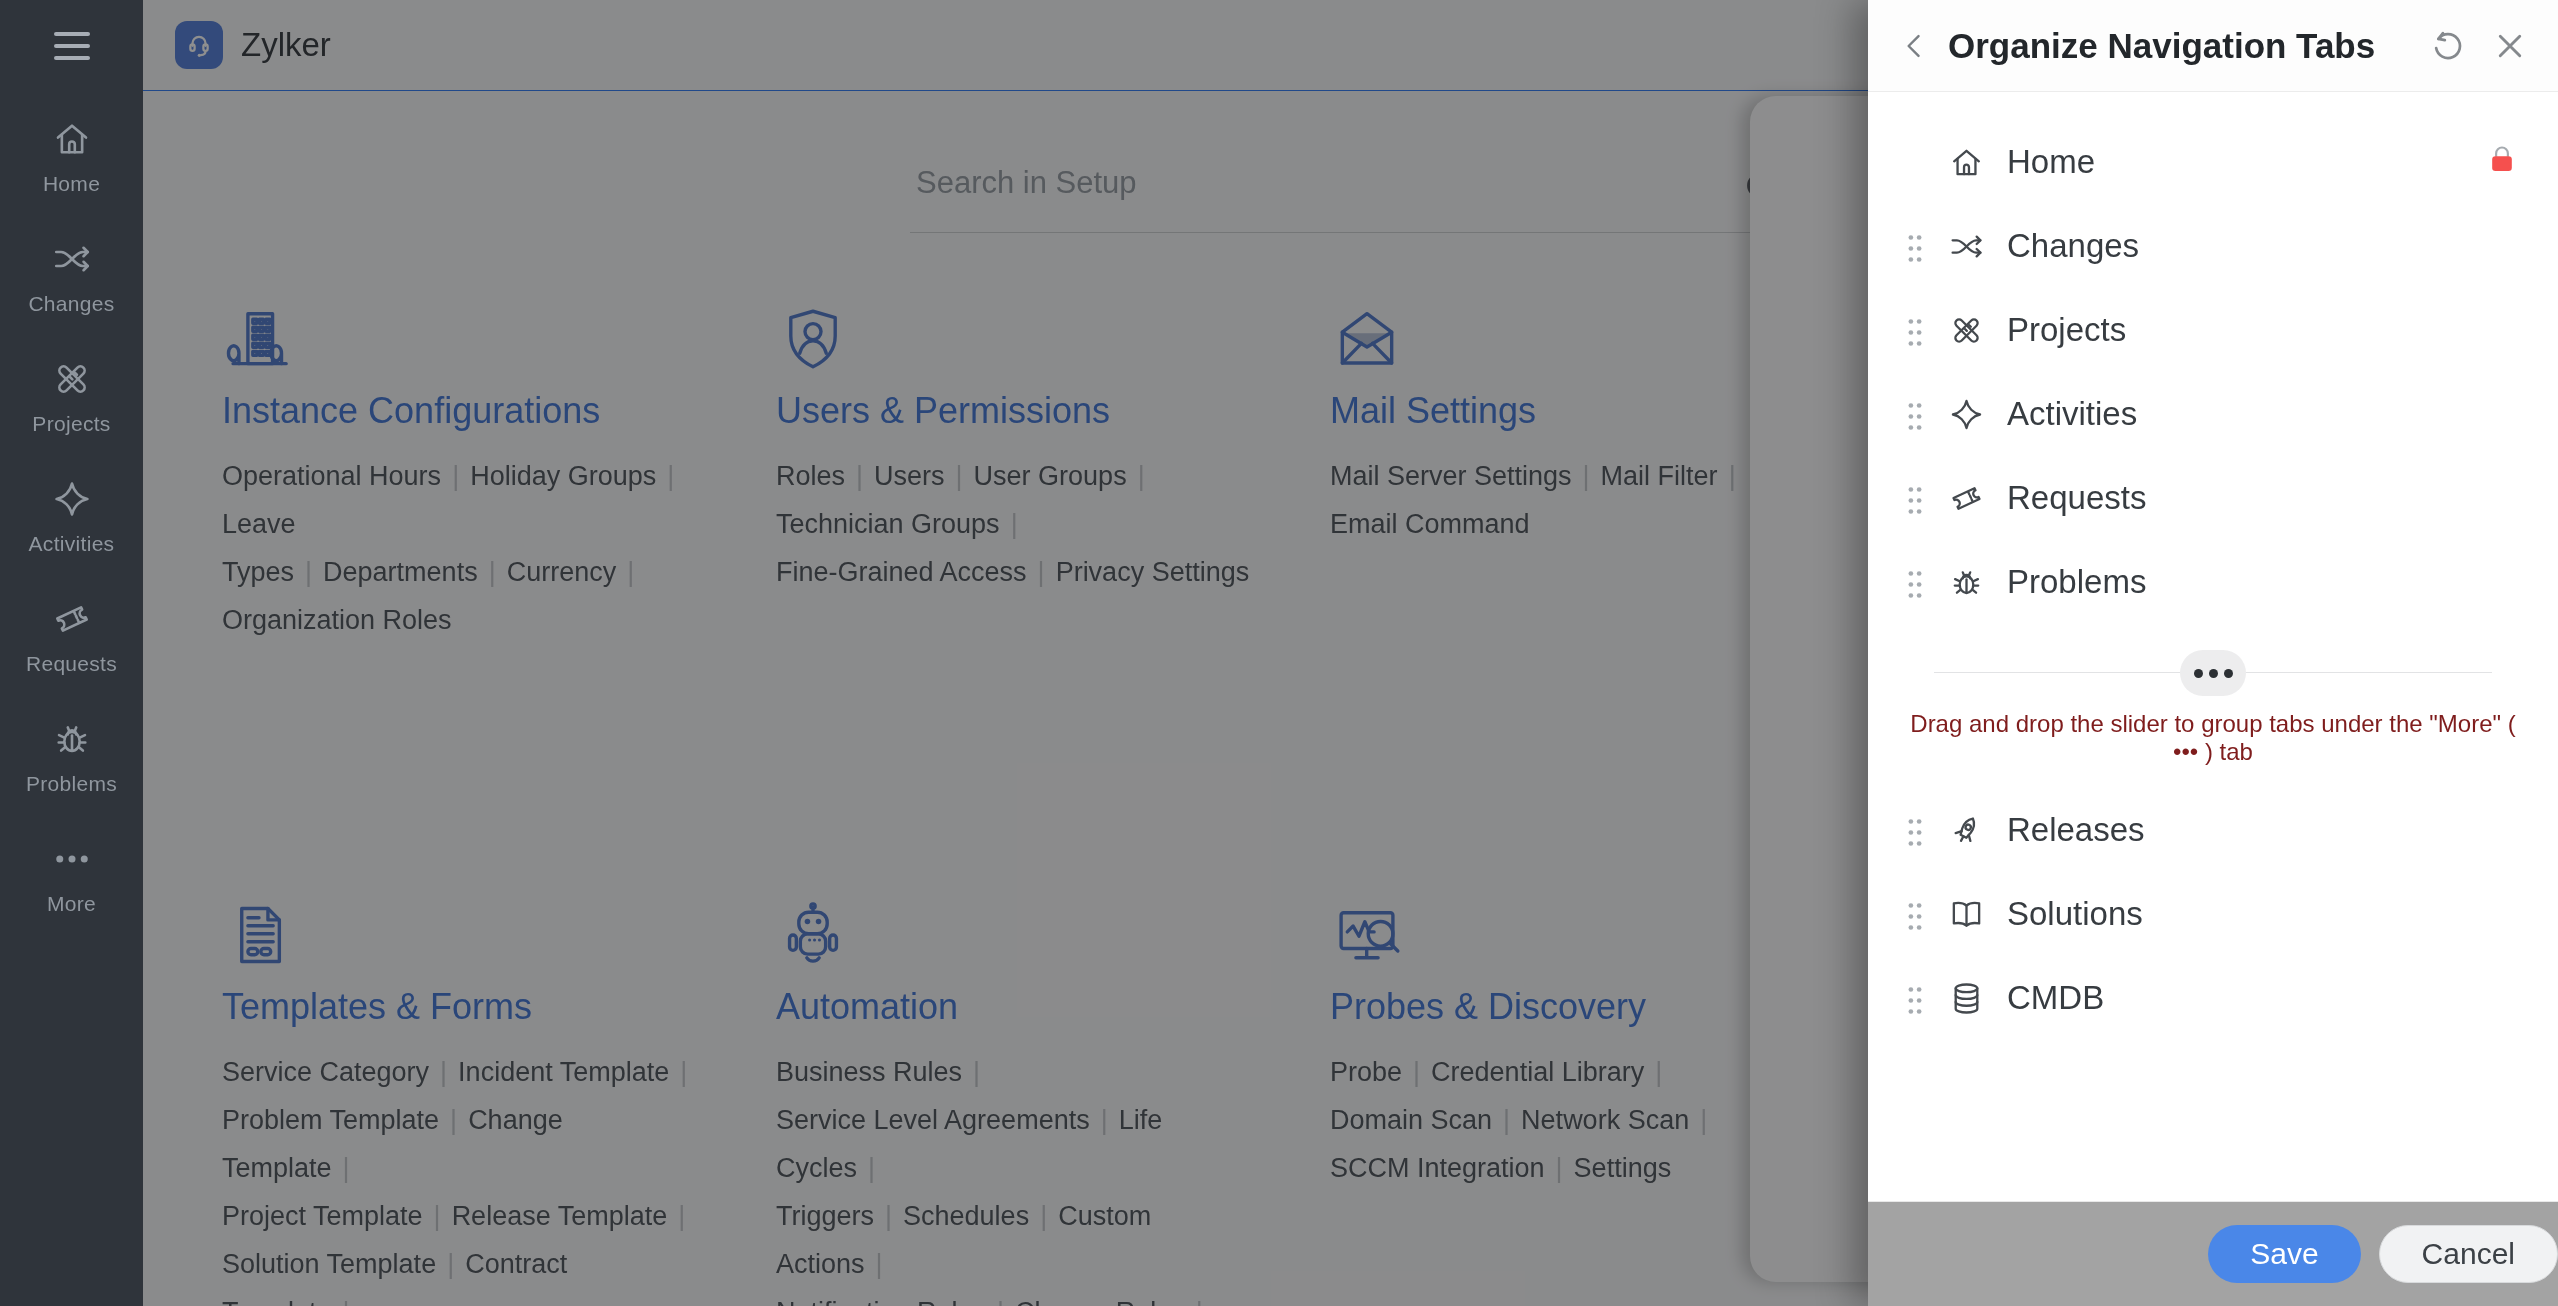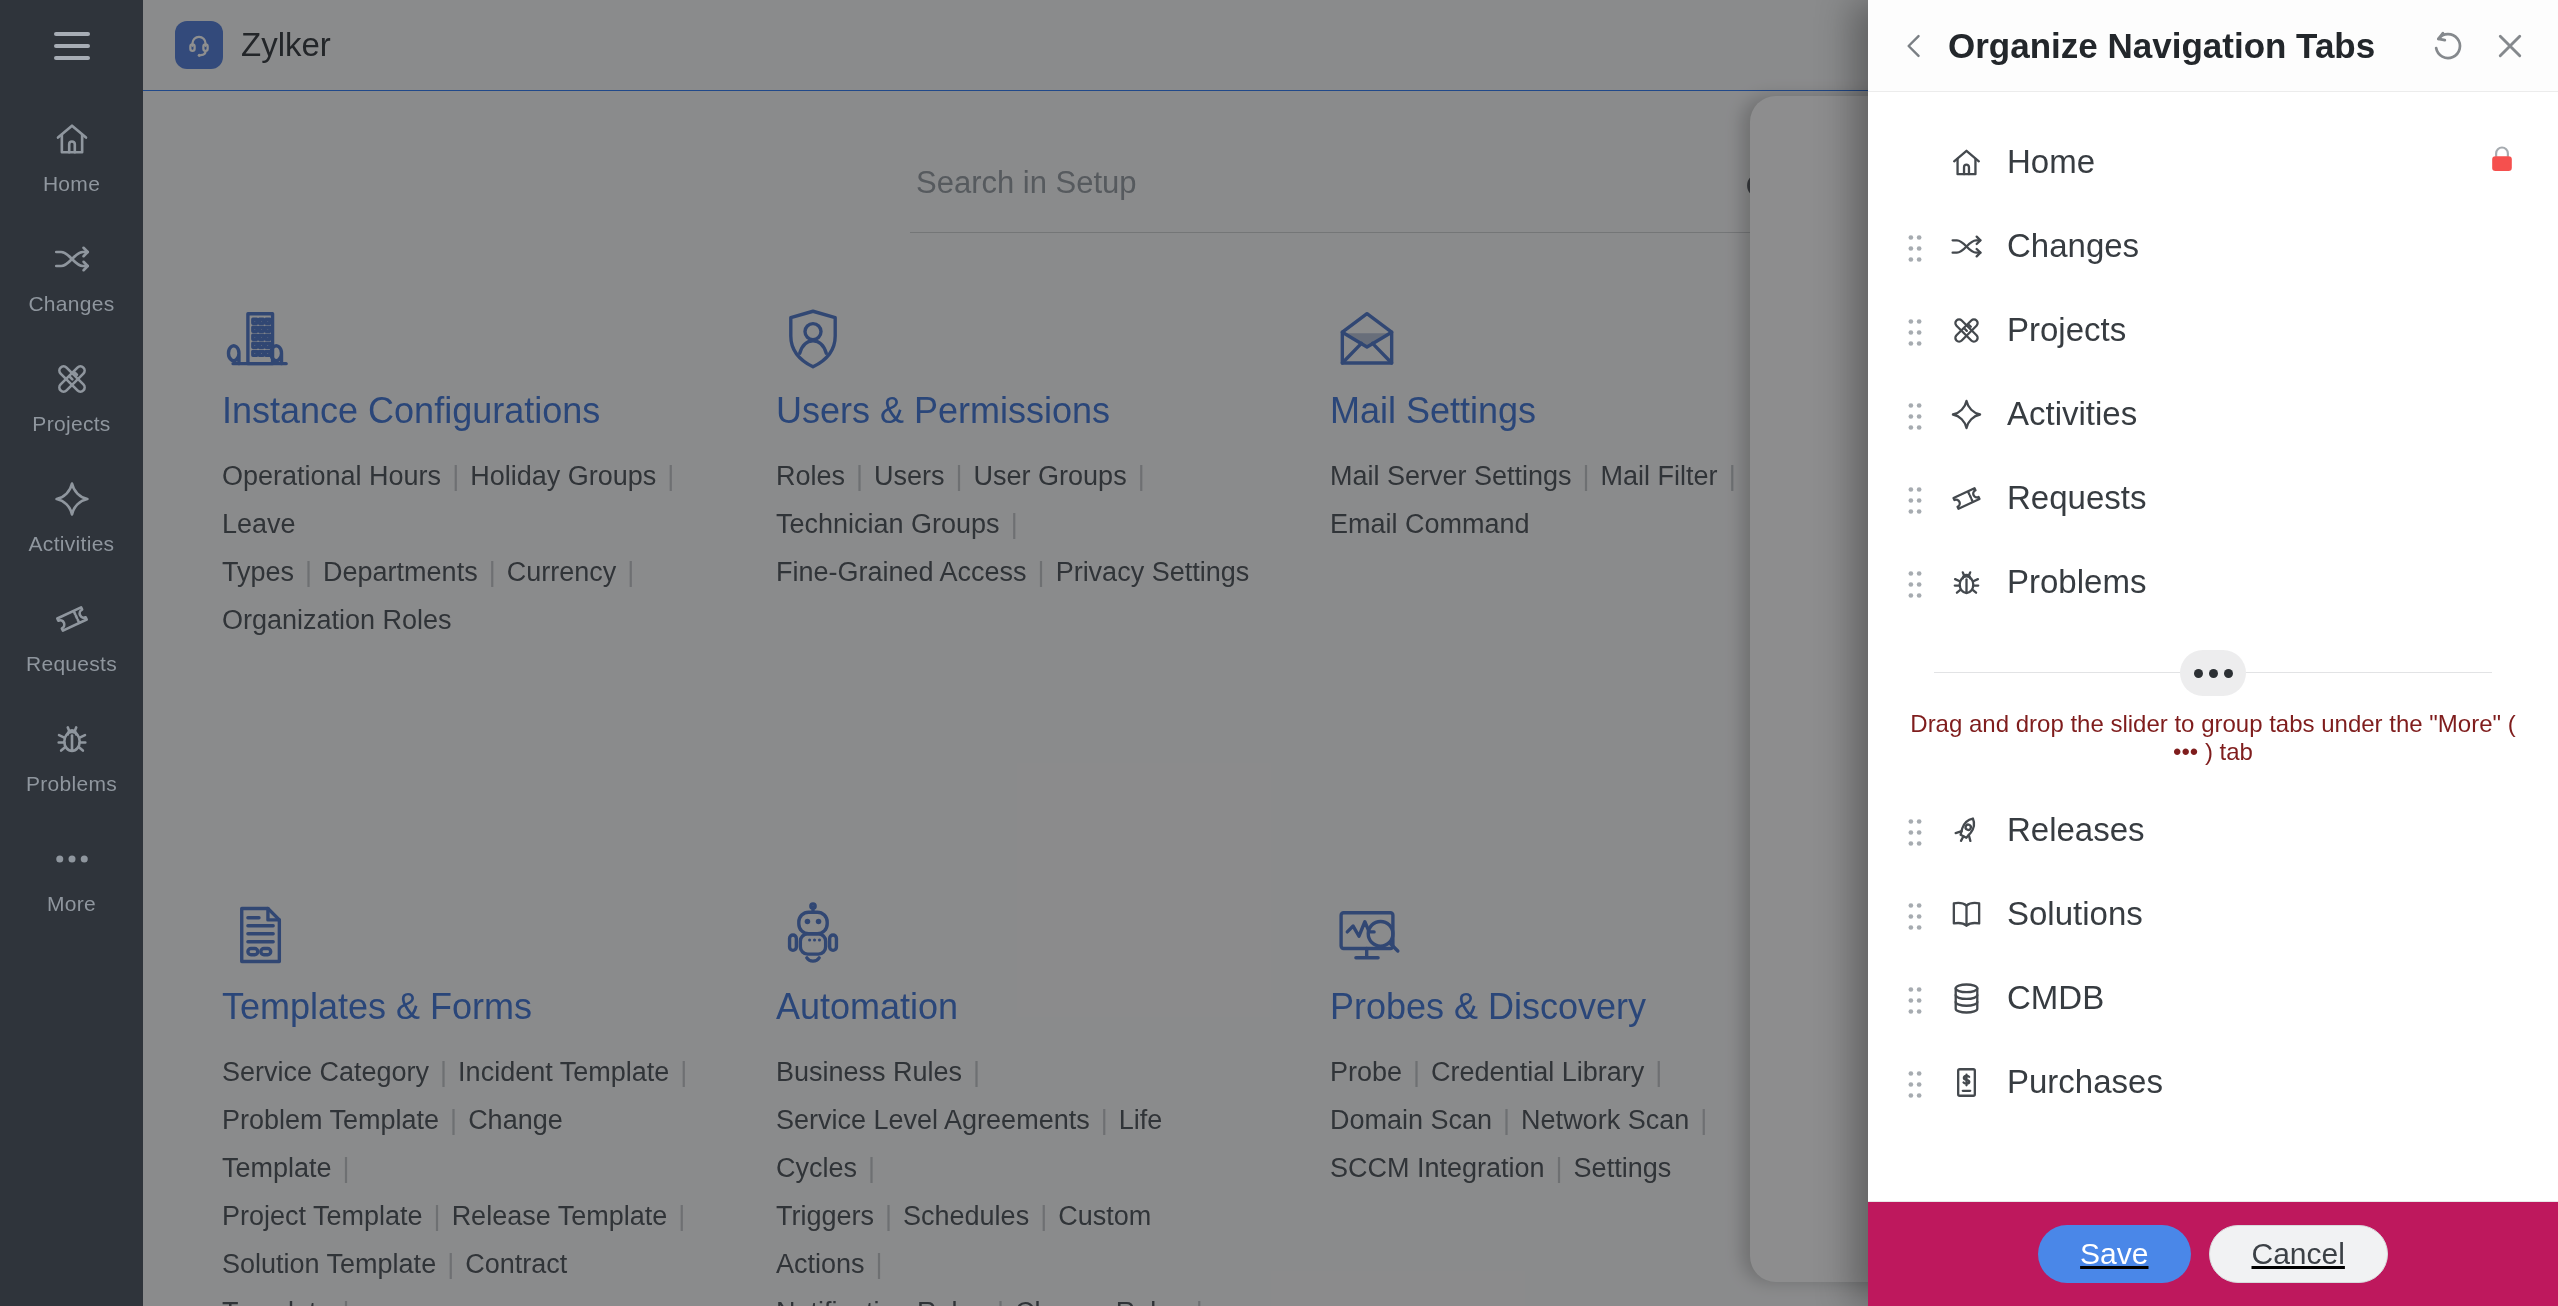--- a/index.html
+++ b/index.html
@@ -68,21 +68,21 @@
   .tab-label{font-size:33px;color:#373c41;flex:1 1 auto;}
   .lock-ic{width:32px;height:36px;flex:0 0 auto;}
   .slider-zone{position:relative;height:46px;margin:26px 66px 0 66px;}
   .slider-line{position:absolute;left:0;right:0;top:22px;height:1px;background:#e2e3e5;}
   .slider-pill{
     position:absolute;left:50%;top:0;transform:translateX(-50%);width:66px;height:46px;border-radius:23px;
     background:#ededee;display:flex;align-items:center;justify-content:center;gap:6px;cursor:grab;
   }
   .slider-pill i{width:9px;height:9px;border-radius:50%;background:#2c3034;display:block;}
   .slider-hint{font-size:24px;color:#7f1d1d;text-align:center;margin:14px 30px 22px 30px;}
-  .panel-foot{flex:0 0 auto;height:104px;border-top:1px solid #e8e8e8;display:flex;align-items:center;justify-content:center;gap:18px;background:#be185d;text-decoration:underline;}
+  .panel-foot{flex:0 0 auto;height:104px;border-top:1px solid #e8e8e8;display:flex;align-items:center;justify-content:flex-end;gap:18px;background:#a3a3a3;}
   .btn{height:58px;border-radius:29px;font-family:"Liberation Sans",sans-serif;font-size:30px;display:flex;align-items:center;justify-content:center;cursor:pointer;border:none;padding:0 42px;}
   .btn-save{background:#4a87e8;color:#ffffff;}
   .btn-cancel{background:#f1f2f3;color:#3c4146;border:1px solid #d8dadc;}
 </style>
 </head>
 <body>
 
 <div class="sidebar">
   <div class="hamburger">
     <span class="bars">
@@ -476,37 +476,20 @@
             </svg></span>
         <span class="tab-ic"><svg viewBox="0 0 24 24" fill="none" stroke="currentColor" stroke-linecap="round" stroke-linejoin="round" stroke-width="1.5">
               <ellipse cx="12" cy="5.4" rx="7" ry="2.5"></ellipse>
               <path d="M5 5.4 V18.6 c0 1.4 3.1 2.5 7 2.5 s7 -1.1 7 -2.5 V5.4"></path>
               <path d="M5 9.8 c0 1.4 3.1 2.5 7 2.5 s7 -1.1 7 -2.5"></path>
               <path d="M5 14.2 c0 1.4 3.1 2.5 7 2.5 s7 -1.1 7 -2.5"></path>
             </svg></span>
         <span class="tab-label">CMDB</span>
 
       </div>
-        <div class="tab-row">
-        <span class="drag-handle "><svg viewBox="0 0 16 24" fill="currentColor">
-  <circle cx="5" cy="4" r="1.7"></circle>
-              <circle cx="11" cy="4" r="1.7"></circle>
-  <circle cx="5" cy="12" r="1.7"></circle>
-              <circle cx="11" cy="12" r="1.7"></circle>
-  <circle cx="5" cy="20" r="1.7"></circle>
-              <circle cx="11" cy="20" r="1.7"></circle>
-            </svg></span>
-        <span class="tab-ic"><svg viewBox="0 0 24 24" fill="none" stroke="currentColor" stroke-linecap="round" stroke-linejoin="round" stroke-width="1.5">
-              <rect x="6.6" y="3.4" width="10.8" height="17.2" rx="1"></rect>
-              <path d="M13.7 8.3 c-.5 -.9 -3.4 -1 -3.4 .7 s3.5 .8 3.5 2.5 c0 1.6 -3 1.6 -3.7 .5 M12 6.9 v6.9"></path>
-              <path d="M9.6 17.4 H14.4"></path>
-            </svg></span>
-        <span class="tab-label">Purchases</span>
-
-      </div>
       </div>
   </div>
 
   <div class="panel-foot">
     <button class="btn btn-save">Save</button>
     <button class="btn btn-cancel">Cancel</button>
   </div>
 </div>
 
 </body></html>

